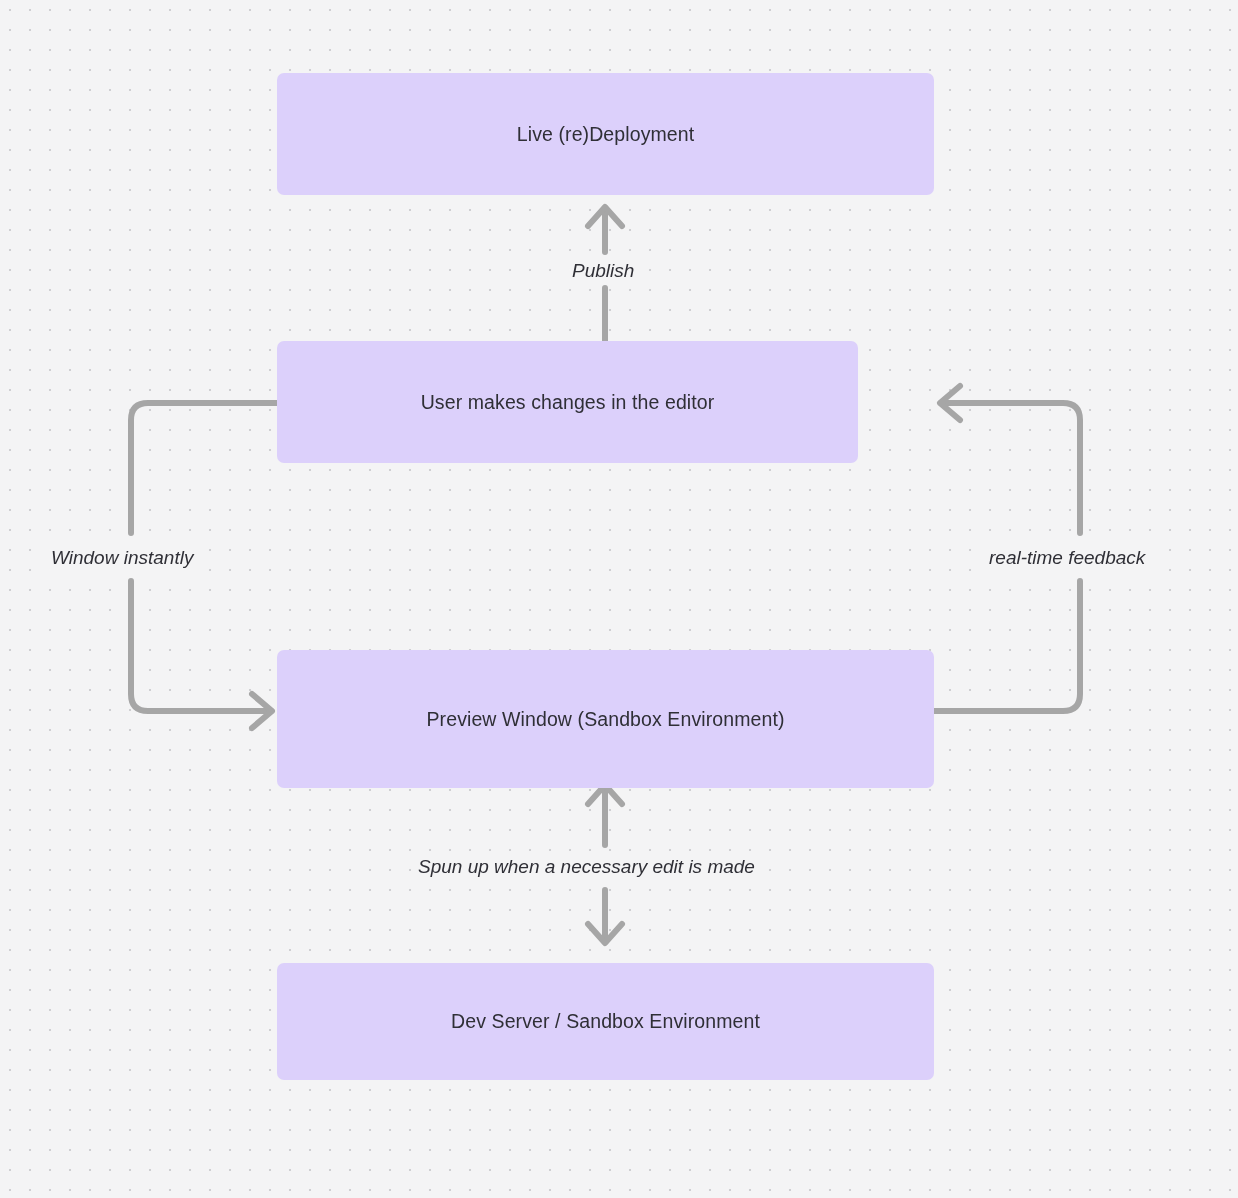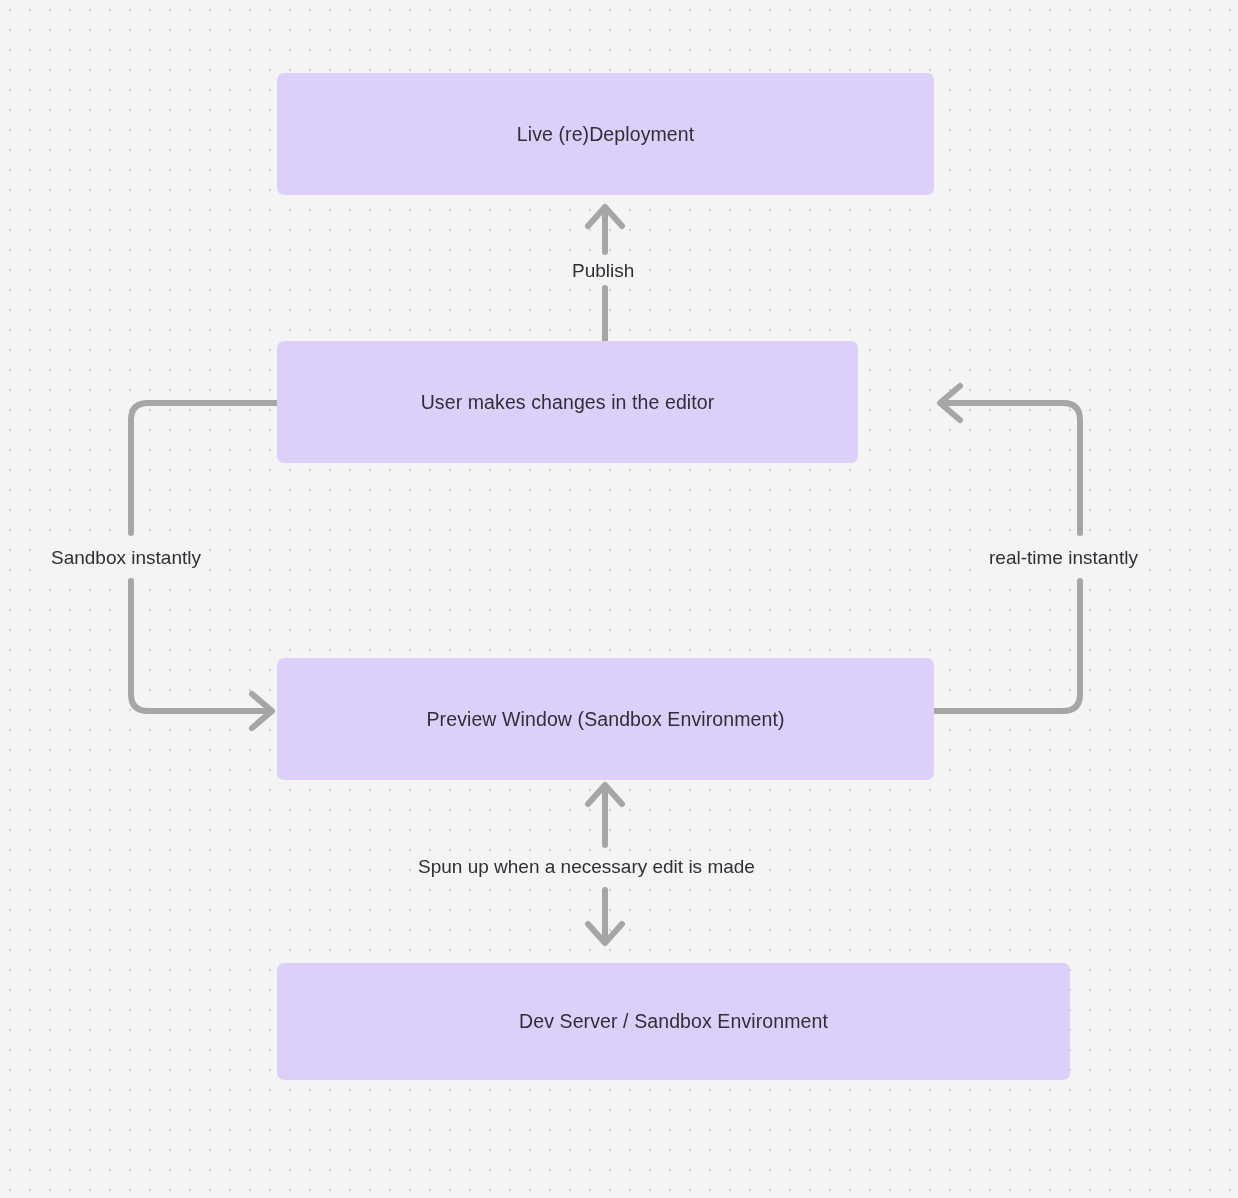--- a/index.html
+++ b/index.html
@@ -62,32 +62,33 @@
     font-size: 19.5px;
     color: #2f2f36;
     letter-spacing: 0.1px;
     text-align: center;
     line-height: 1.25;
     white-space: nowrap;
   }
 
   #node-live       { left: 277px; top: 73px;  width: 657px; height: 122px; }
   #node-editor     { left: 277px; top: 341px; width: 581px; height: 122px; }
-  #node-preview    { left: 277px; top: 650px; width: 657px; height: 122px; margin-top: 8px; }
-  #node-devserver  { left: 277px; top: 963px; width: 793px; height: 117px; }
+  #node-preview    { left: 277px; top: 650px; width: 657px; height: 138px; }
+  #node-devserver  { left: 277px; top: 963px; width: 657px; height: 117px; }
 
   
   .edge-label {
     position: absolute;
     font-size: 19px;
     color: #2f2f36;
     background: #f4f4f5;
     padding: 2px 6px;
     white-space: nowrap;
     line-height: 1.2;
+    font-style: italic;
   }
   #label-publish     { left: 566px;  top: 258px; }
   #label-updates     { left: 45px;   top: 545px; }
   #label-realtime    { left: 983px;  top: 545px; }
   #label-spunup      { left: 412px;  top: 854px; text-align: right; }
 </style>
 </head>
 <body>
 
 <div id="canvas"></div>
@@ -131,15 +132,15 @@
 
 <div class="node" id="node-preview">
   <span class="node-label">Preview Window (Sandbox Environment)</span>
 </div>
 
 <div class="node" id="node-devserver">
   <span class="node-label">Dev Server / Sandbox Environment</span>
 </div>
 
 <div class="edge-label" id="label-publish">Publish</div>
-<div class="edge-label" id="label-updates">Sandbox instantly</div>
-<div class="edge-label" id="label-realtime">real-time instantly</div>
+<div class="edge-label" id="label-updates">Window instantly</div>
+<div class="edge-label" id="label-realtime">real-time feedback</div>
 <div class="edge-label" id="label-spunup">Spun up when a necessary edit is made</div>
 
 </body></html>

